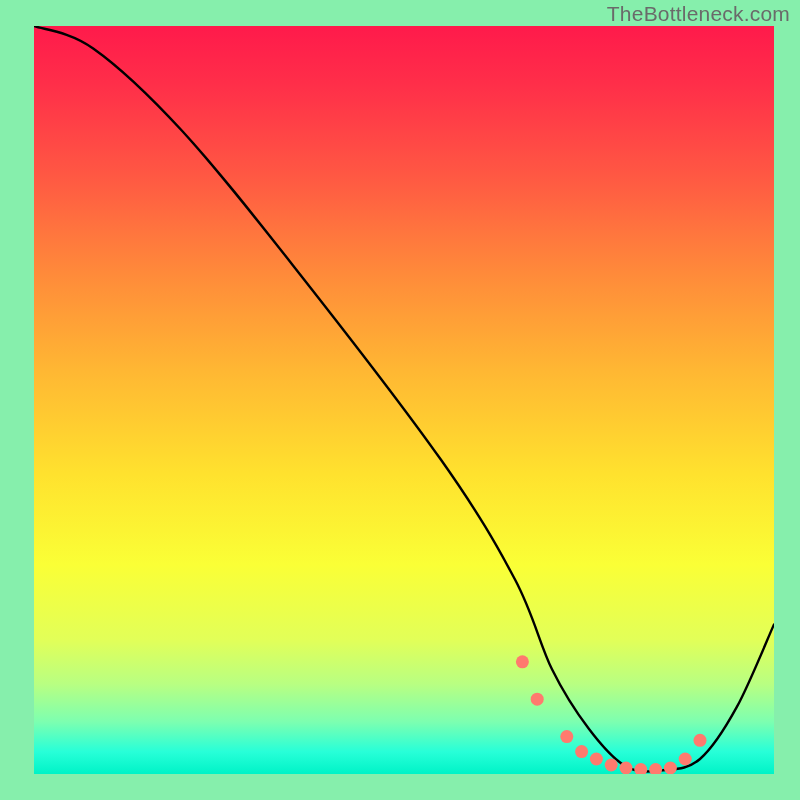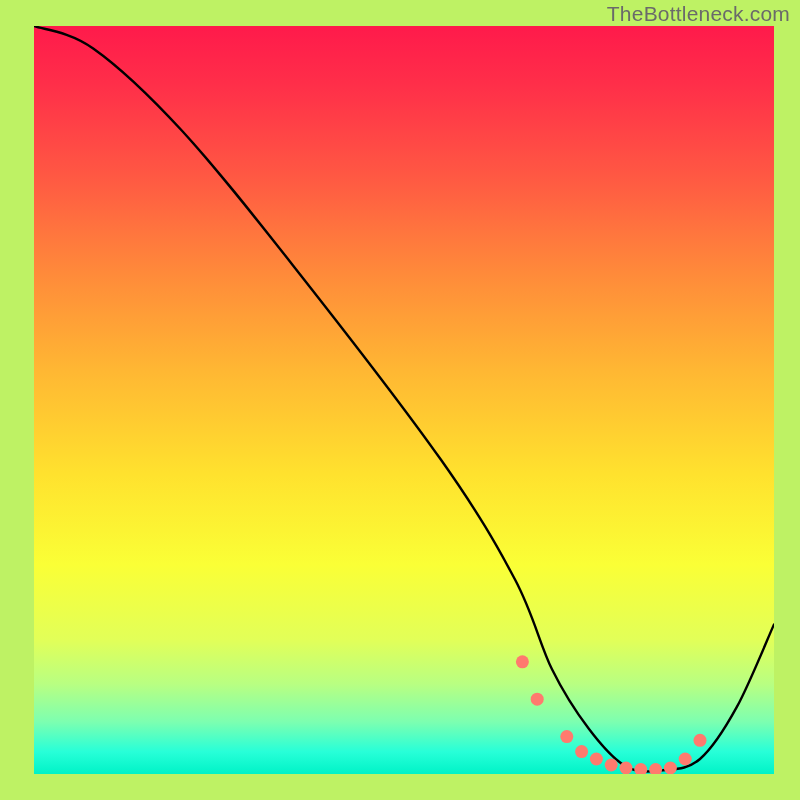--- a/index.html
+++ b/index.html
@@ -8,21 +8,21 @@
     width: 800px;
     height: 800px;
     background: #000;
     overflow: hidden;
     font-family: Arial, Helvetica, sans-serif;
   }
   .frame {
     position: relative;
     width: 800px;
     height: 800px;
-    background: #bef264;
+    background: #86efac;
   }
   .plot-area {
     position: absolute;
     left: 34px;
     top: 26px;
     width: 740px;
     height: 748px;
     background: linear-gradient(to bottom,
       #ff1a4b 0%,
       #ff2f49 8%,

